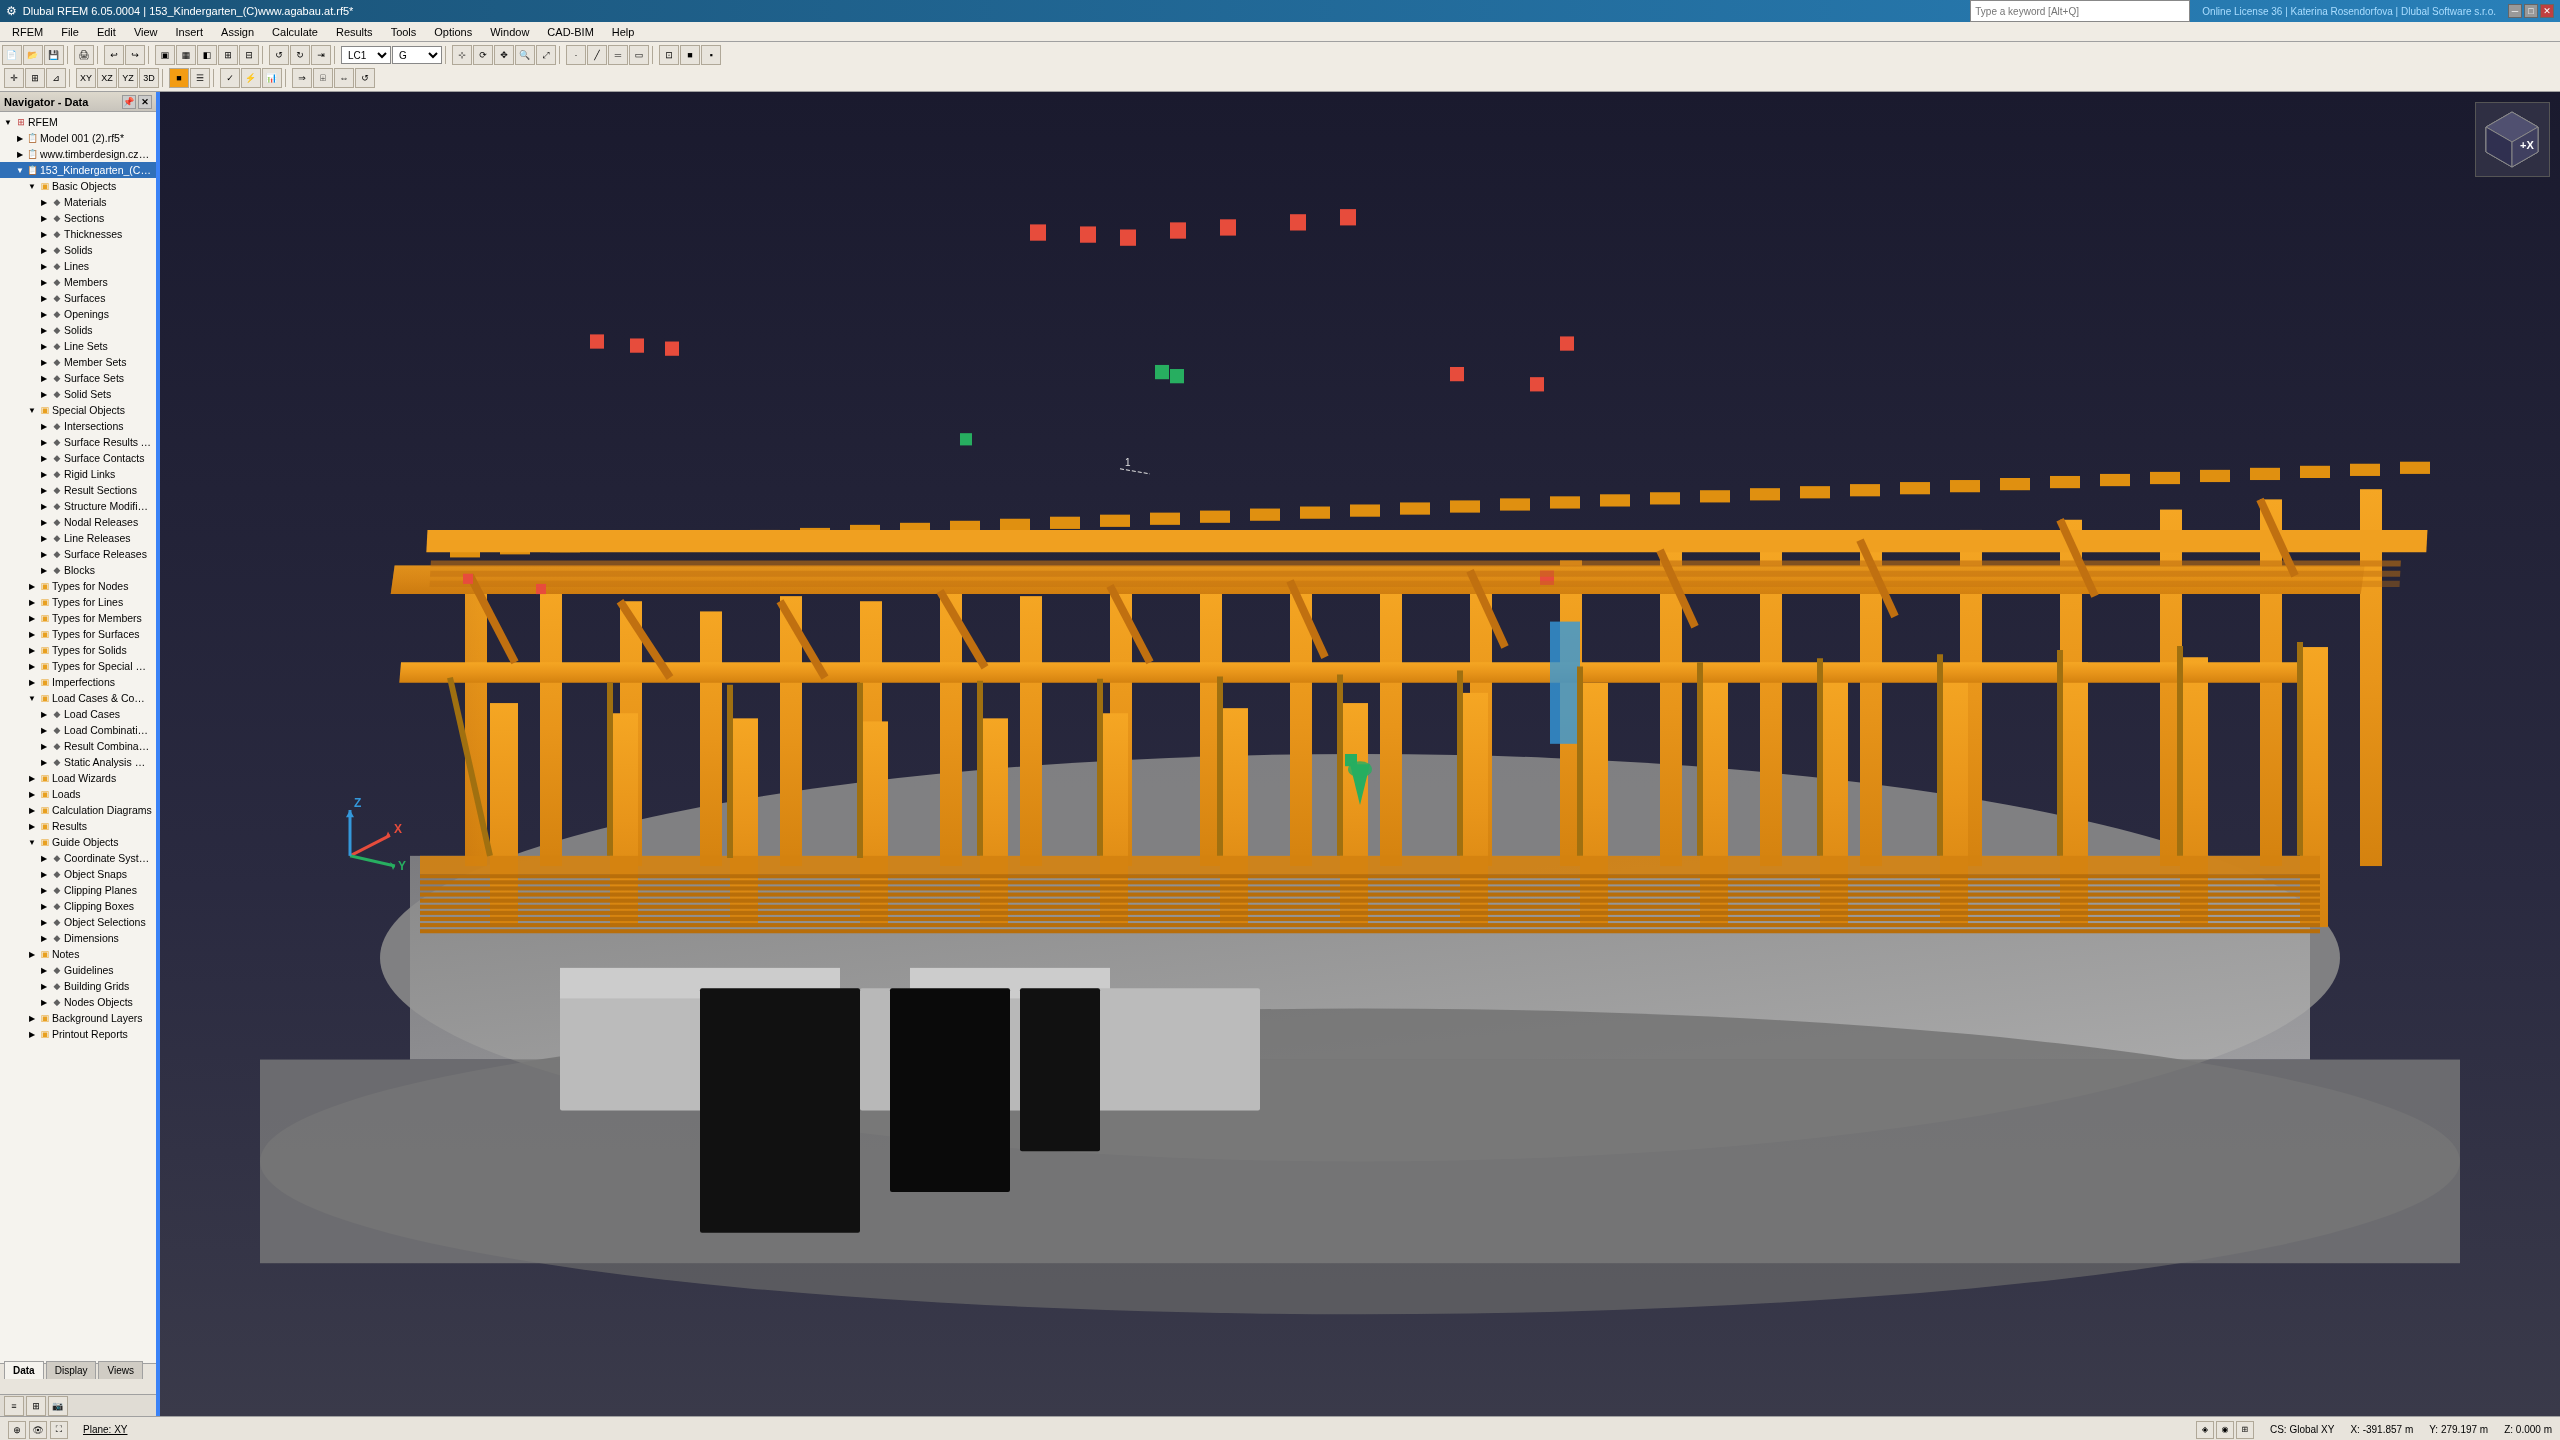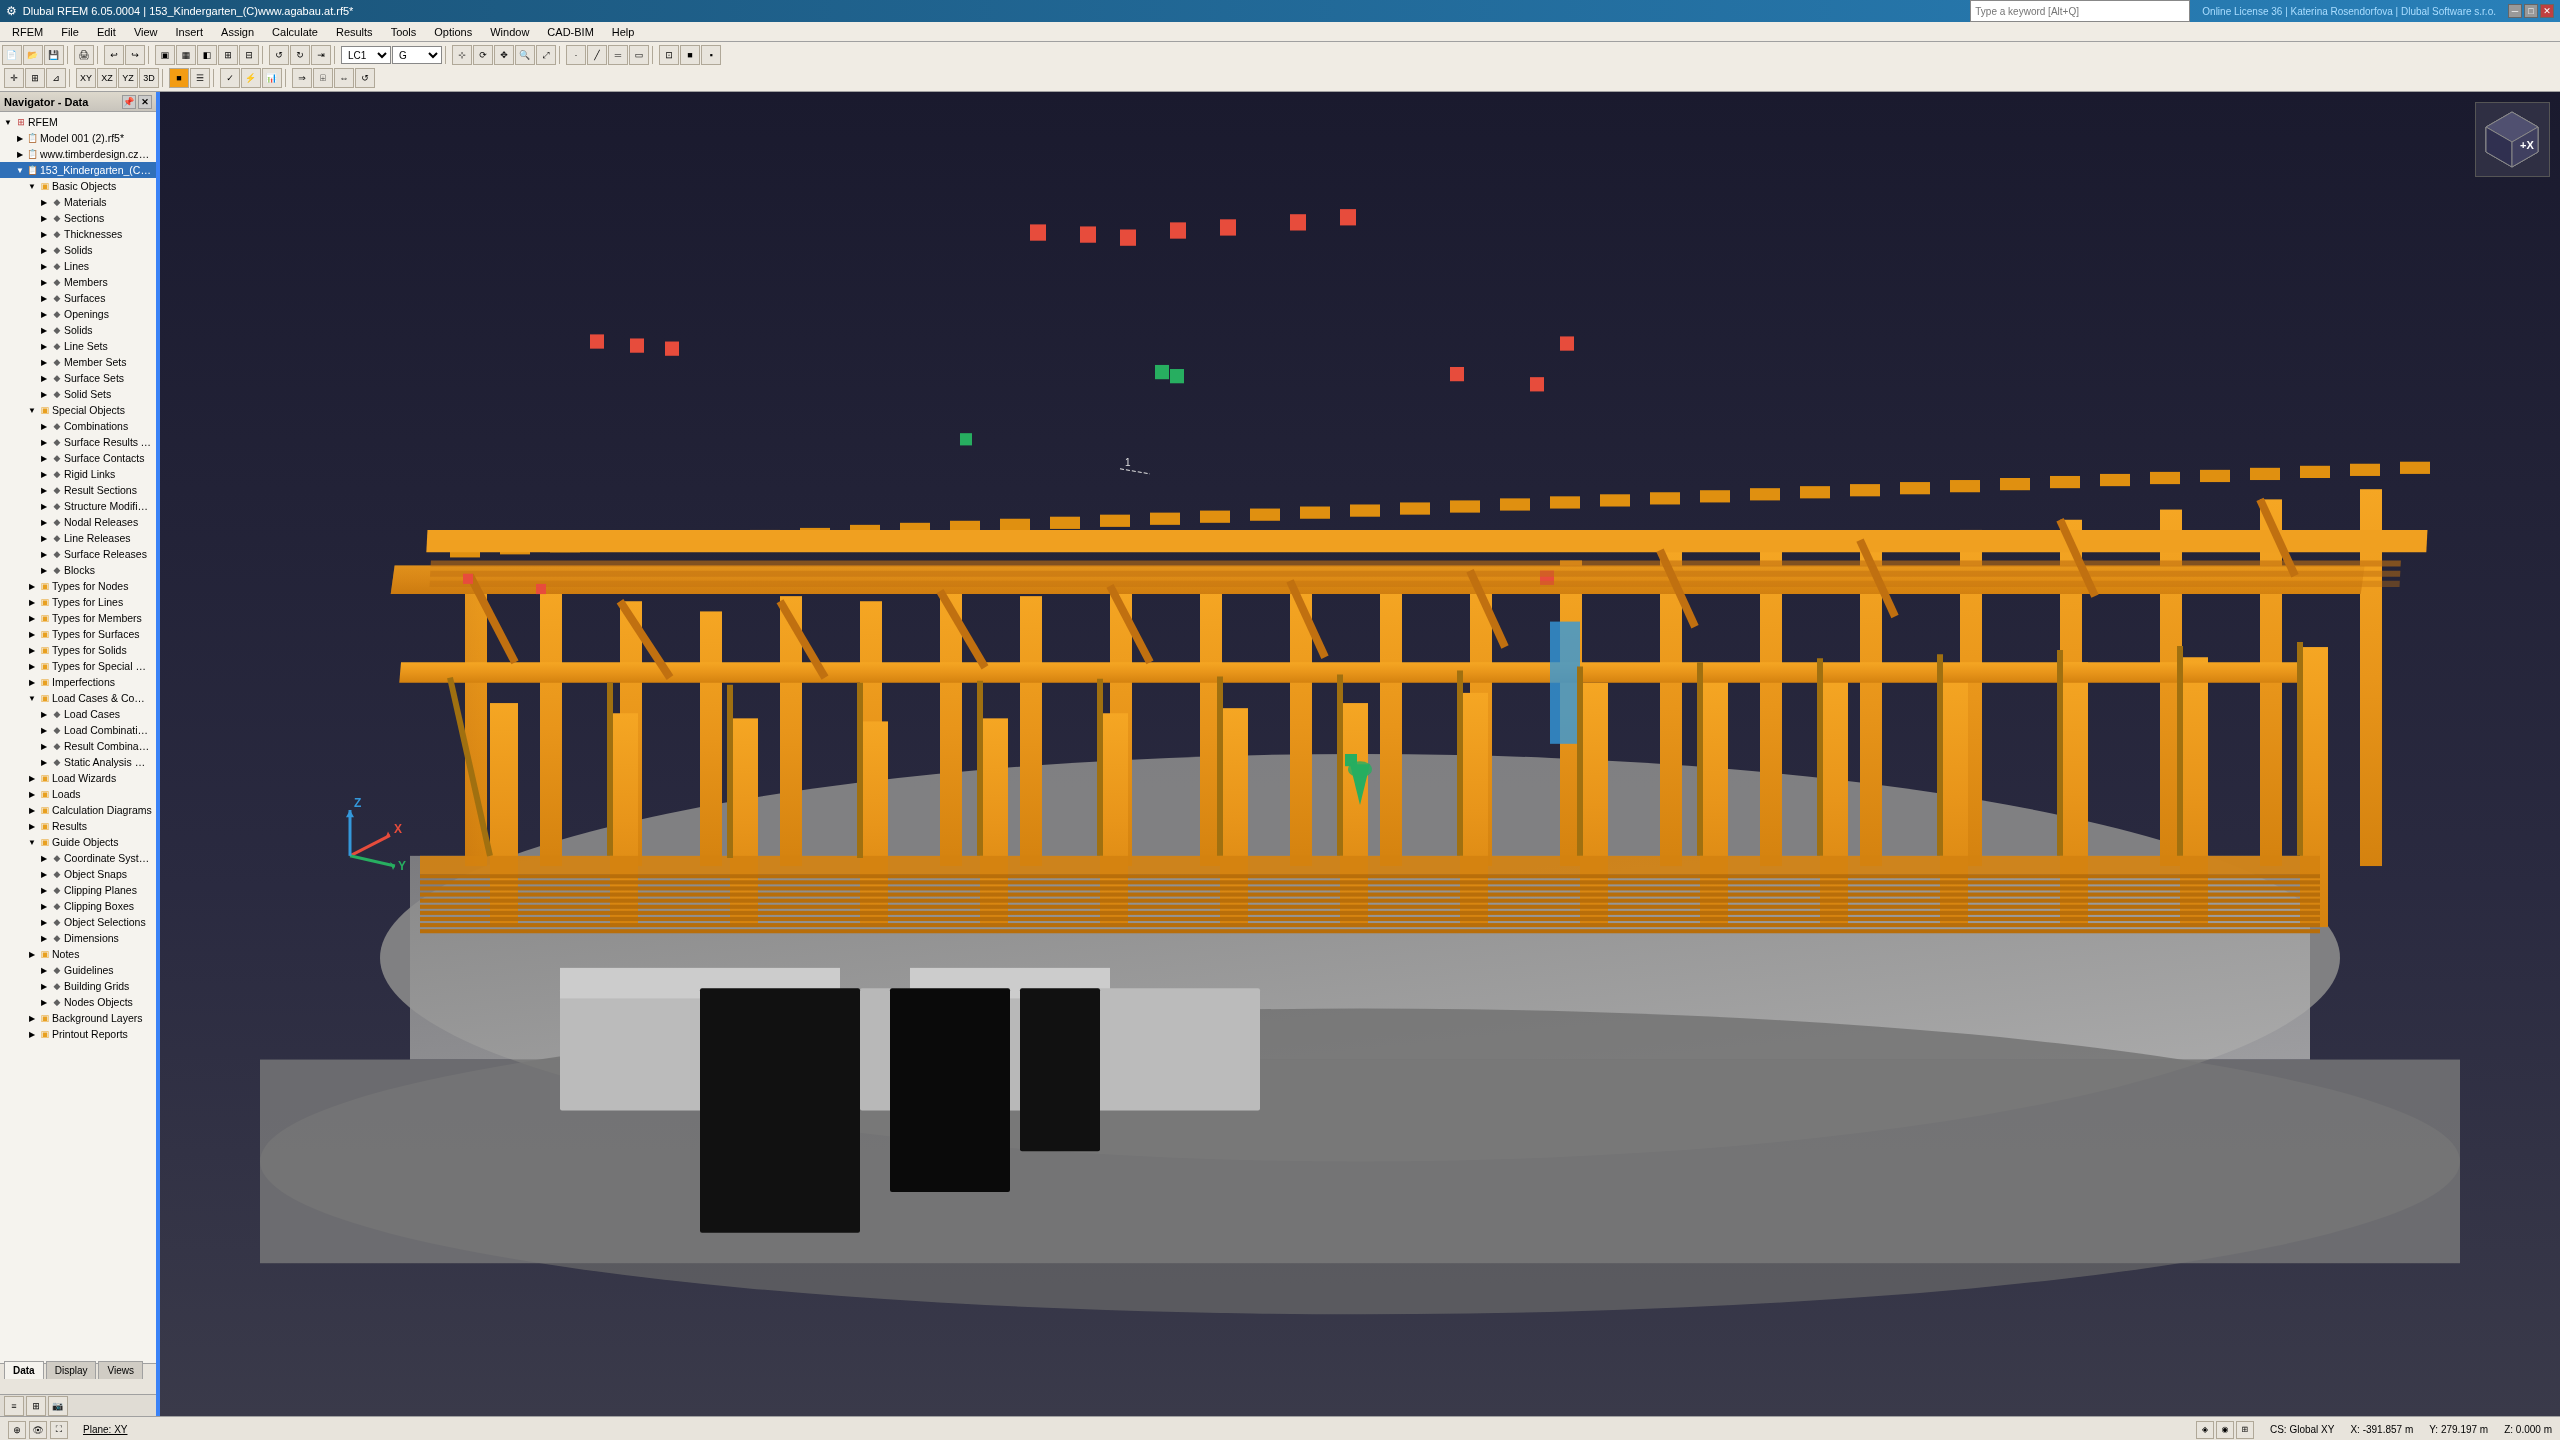--- a/index.html
+++ b/index.html
@@ -422,21 +422,21 @@
           <span class="tree-label">Solid Sets</span>
         </div>
         <div class="tree-item" style="padding-left: 26px;">
           <span class="tree-expander">▼</span>
           <span class="tree-icon" style="color: rgb(232, 160, 32);">▣</span>
           <span class="tree-label">Special Objects</span>
         </div>
         <div class="tree-item" style="padding-left: 38px;">
           <span class="tree-expander">▶</span>
           <span class="tree-icon" style="color: rgb(96, 96, 96);">◆</span>
-          <span class="tree-label">Combinations</span>
+          <span class="tree-label">Intersections</span>
         </div>
         <div class="tree-item" style="padding-left: 38px;">
           <span class="tree-expander">▶</span>
           <span class="tree-icon" style="color: rgb(96, 96, 96);">◆</span>
           <span class="tree-label">Surface Results Adjustments</span>
         </div>
         <div class="tree-item" style="padding-left: 38px;">
           <span class="tree-expander">▶</span>
           <span class="tree-icon" style="color: rgb(96, 96, 96);">◆</span>
           <span class="tree-label">Surface Contacts</span>

